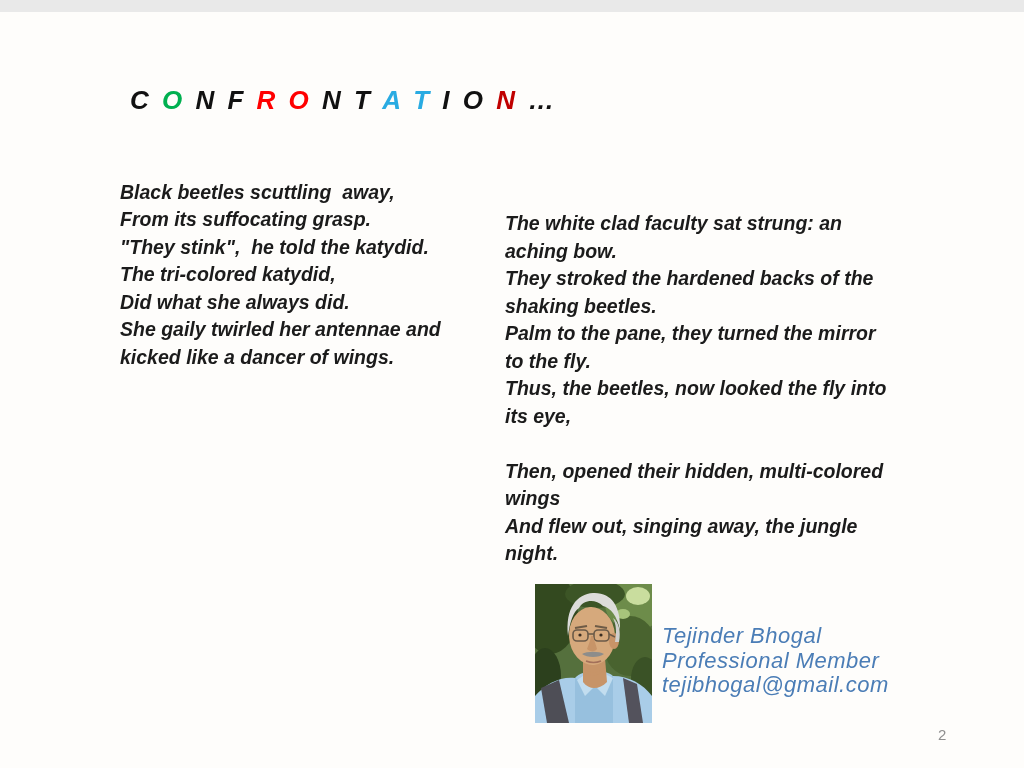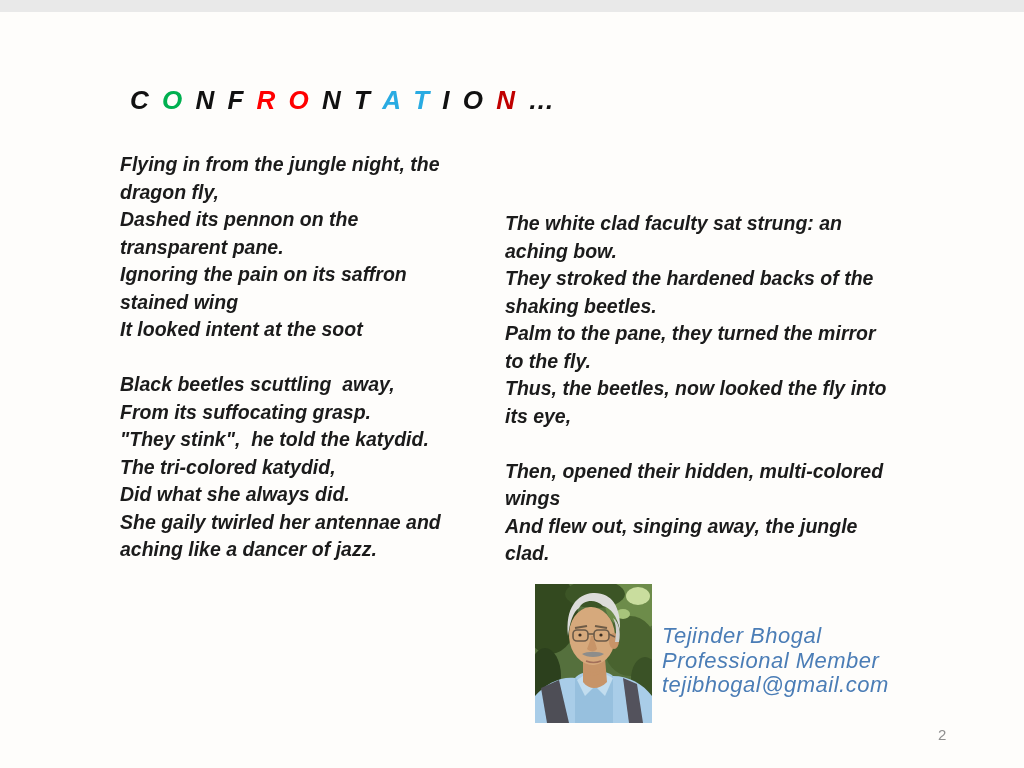--- a/index.html
+++ b/index.html
@@ -41,56 +41,47 @@
   }
 </style>
 </head>
 <body>
 
 <div class="slide">
 
   <h1 class="slide-title"><span style="color: rgb(17, 17, 17);">C </span><span style="color: rgb(0, 176, 80);">O </span><span style="color: rgb(17, 17, 17);">N </span><span style="color: rgb(17, 17, 17);">F </span><span style="color: rgb(255, 0, 0);">R </span><span style="color: rgb(255, 0, 0);">O </span><span style="color: rgb(17, 17, 17);">N </span><span style="color: rgb(17, 17, 17);">T </span><span style="color: rgb(41, 171, 226);">A </span><span style="color: rgb(41, 171, 226);">T </span><span style="color: rgb(17, 17, 17);">I </span><span style="color: rgb(17, 17, 17);">O </span><span style="color: rgb(192, 0, 0);">N </span><span style="color: rgb(17, 17, 17);">…</span></h1>
 
   <div class="poem poem-left">
-    <div class="stanza">
-      <div class="poem-line">Flying in from the jungle night, the</div>
-      <div class="poem-line">dragon fly,</div>
-      <div class="poem-line">Dashed its pennon on the</div>
-      <div class="poem-line">transparent pane.</div>
-      <div class="poem-line">Ignoring the pain on its saffron</div>
-      <div class="poem-line">stained wing</div>
-      <div class="poem-line">It looked intent at the soot</div>
-    </div>
     <div class="stanza stanza-2">
       <div class="poem-line">Black beetles scuttling  away,</div>
       <div class="poem-line">From its suffocating grasp.</div>
       <div class="poem-line">"They stink",  he told the katydid.</div>
       <div class="poem-line">The tri-colored katydid,</div>
       <div class="poem-line">Did what she always did.</div>
       <div class="poem-line">She gaily twirled her antennae and</div>
-      <div class="poem-line">aching like a dancer of jazz.</div>
+      <div class="poem-line">kicked like a dancer of wings.</div>
     </div>
   </div>
 
   <div class="poem poem-right">
     <div class="stanza">
       <div class="poem-line">The white clad faculty sat strung: an</div>
       <div class="poem-line">aching bow.</div>
       <div class="poem-line">They stroked the hardened backs of the</div>
       <div class="poem-line">shaking beetles.</div>
       <div class="poem-line">Palm to the pane, they turned the mirror</div>
       <div class="poem-line">to the fly.</div>
       <div class="poem-line">Thus, the beetles, now looked the fly into</div>
       <div class="poem-line">its eye,</div>
     </div>
     <div class="stanza stanza-2">
       <div class="poem-line">Then, opened their hidden, multi-colored</div>
       <div class="poem-line">wings</div>
       <div class="poem-line">And flew out, singing away, the jungle</div>
-      <div class="poem-line">clad.</div>
+      <div class="poem-line">night.</div>
     </div>
   </div>
 
   <div class="portrait">
     <svg viewBox="0 0 117 139" xmlns="http://www.w3.org/2000/svg">
 
       <rect x="0" y="0" width="117" height="139" fill="#55703d"></rect>
       <ellipse cx="15" cy="30" rx="28" ry="40" fill="#33491f"></ellipse>
       <ellipse cx="100" cy="20" rx="30" ry="26" fill="#6d8c4a"></ellipse>
       <ellipse cx="95" cy="62" rx="26" ry="30" fill="#49632f"></ellipse>

